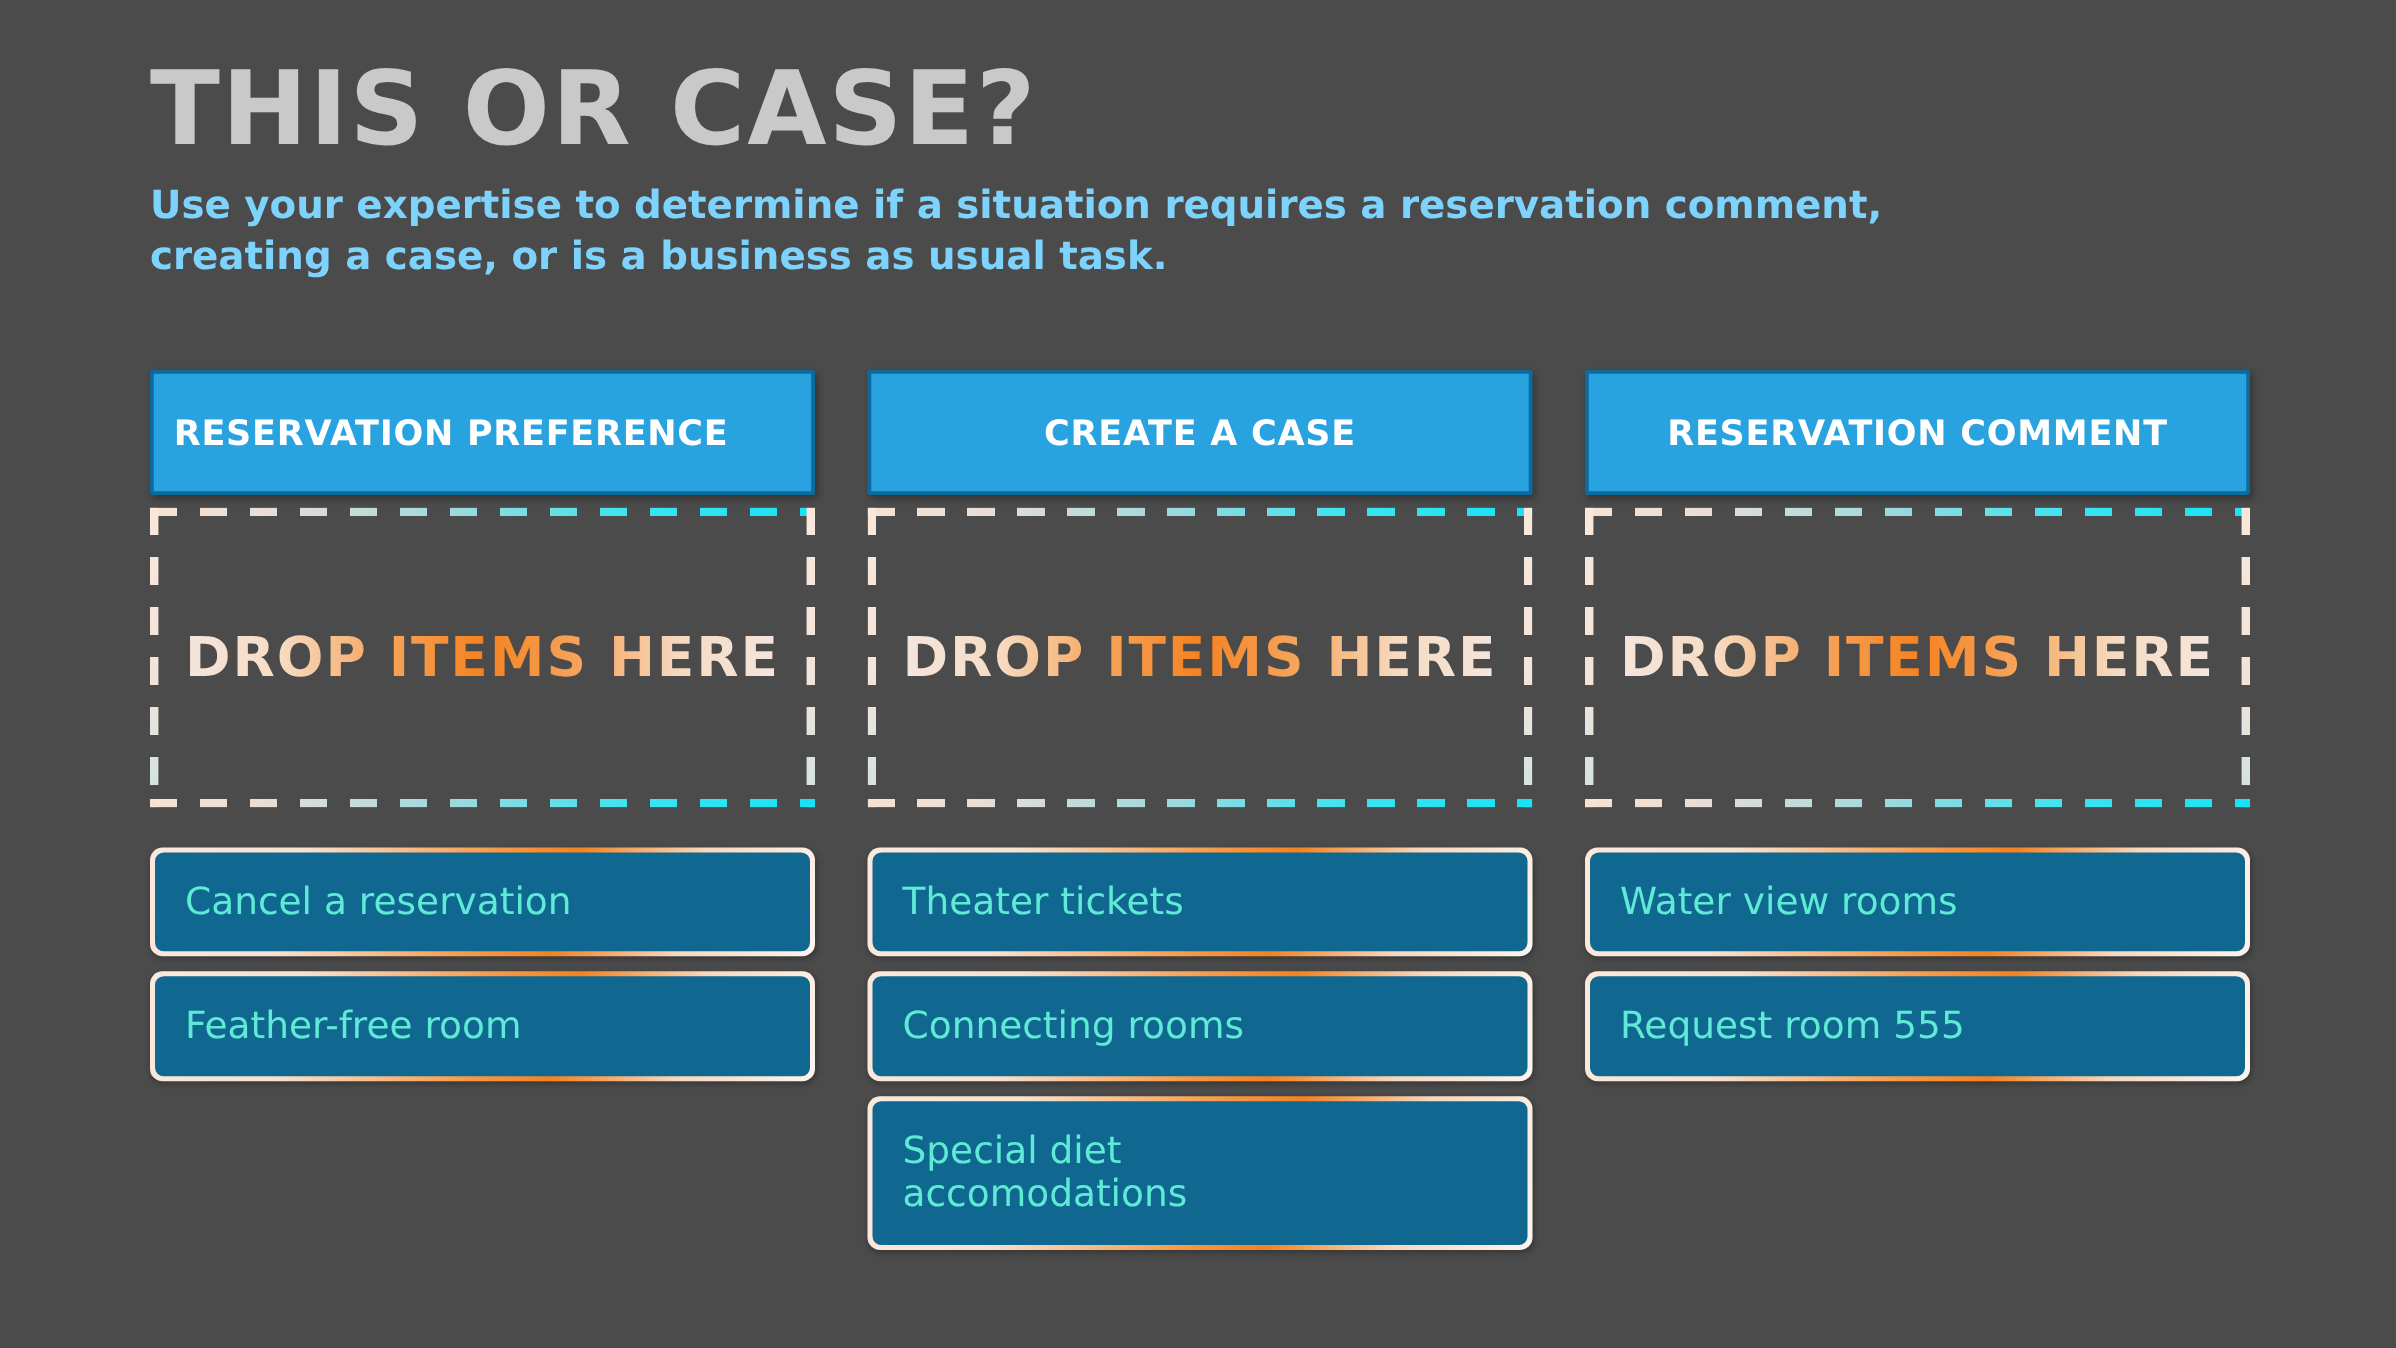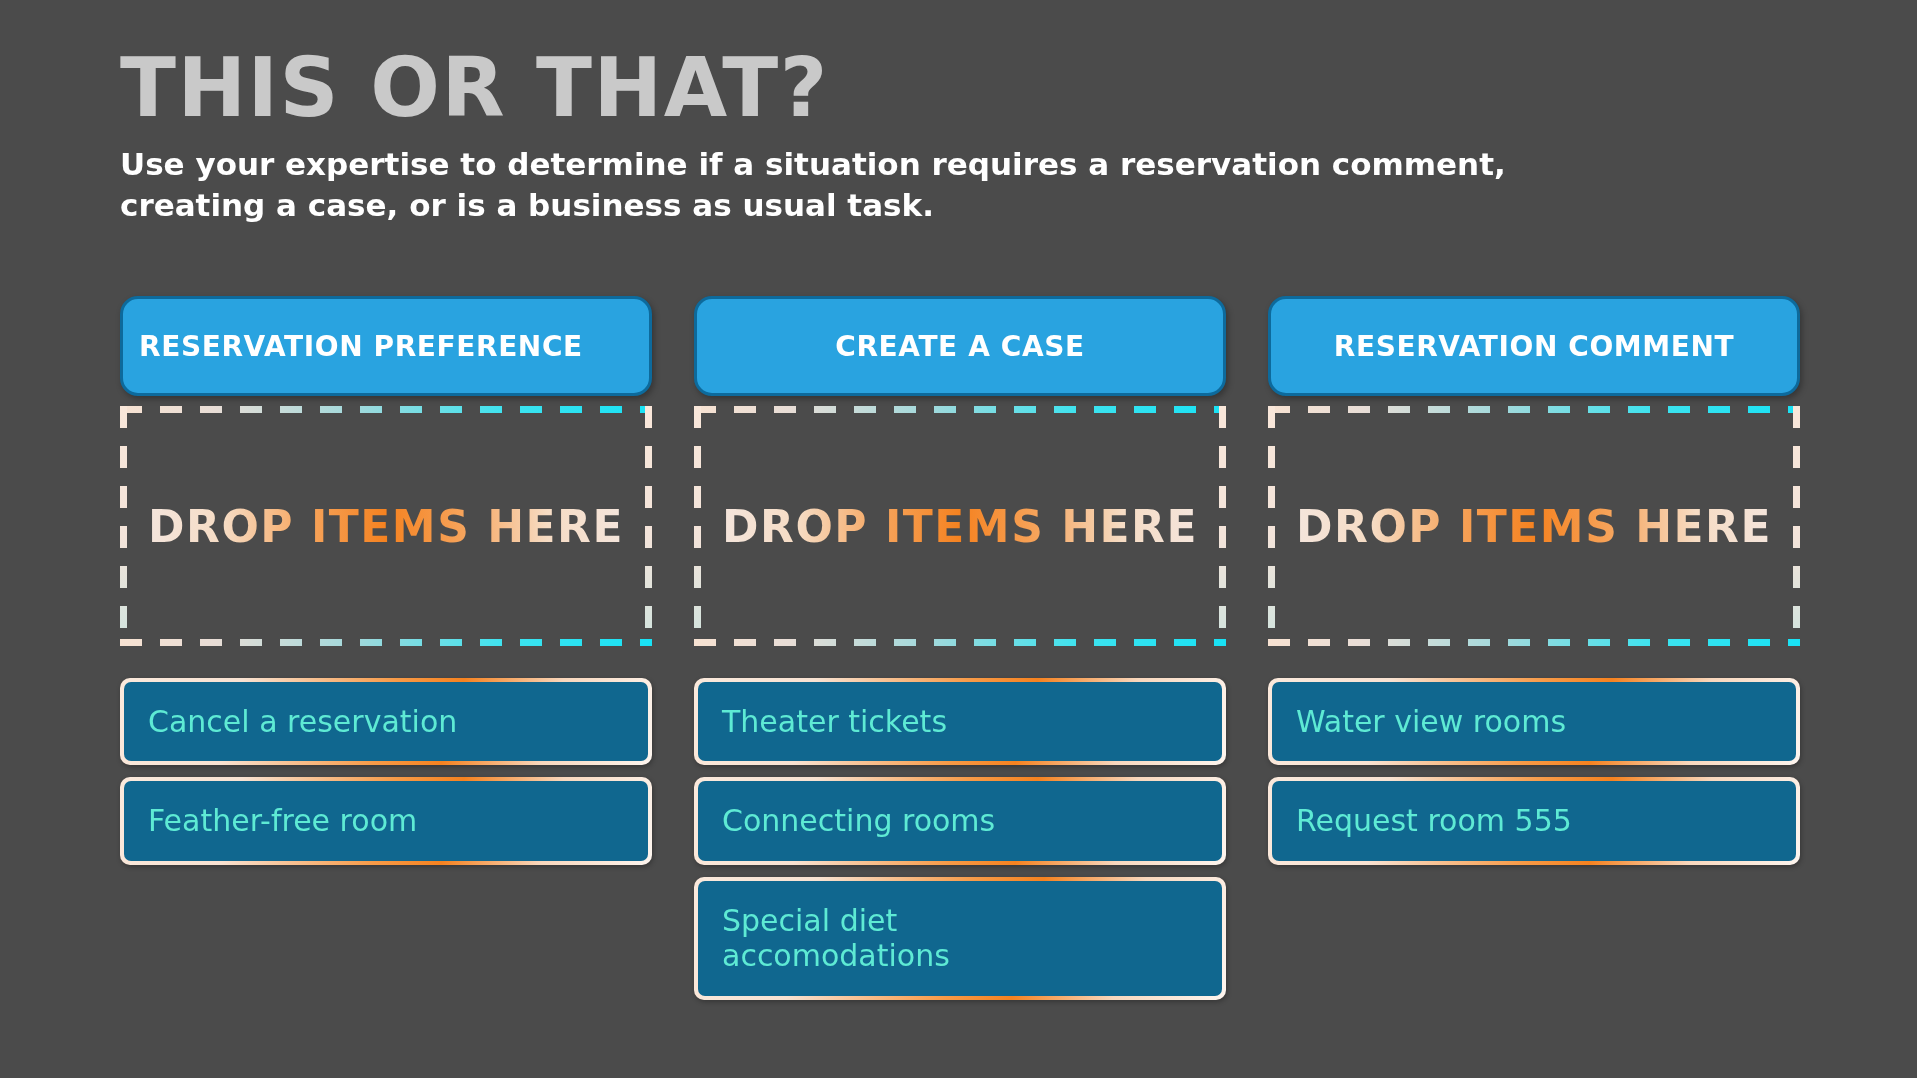--- a/index.html
+++ b/index.html
@@ -38,21 +38,21 @@
     font-weight: 700;
     letter-spacing: 1.5px;
     color: #c9c9c9;
   }
   .slide-subtitle {
     margin: 16px 0 0 0;
     font-family: "DejaVu Sans", sans-serif;
     font-size: 31px;
     line-height: 1.32;
     font-weight: 700;
-    color: #ffffff;
+    color: #7dd3fc;
     max-width: 1500px;
   }
 
   
   .columns {
     position: absolute;
     left: 120px;
     top: 296px;
     width: 1680px;
     display: flex;
@@ -63,21 +63,21 @@
     flex: 1 1 0;
     min-width: 0;
     display: flex;
     flex-direction: column;
   }
 
   
   .cat-header {
     position: relative;
     height: 100px;
-    border-radius: 18px;
+    border-radius: 2px;
     background: #29a3e0;
     border: 3px solid #0d6a9c;
     box-sizing: border-box;
     display: flex;
     align-items: center;
     color: #ffffff;
     font-family: "DejaVu Sans", sans-serif;
     font-weight: 700;
     font-size: 28px;
     letter-spacing: 0.6px;
@@ -181,21 +181,21 @@
     align-items: flex-end;
   }
   .card-text { display: block; white-space: pre-line; }
 </style>
 </head>
 <body>
 
 <div id="slide">
 
   <div class="header-block">
-    <h1 class="slide-title">THIS OR THAT?</h1>
+    <h1 class="slide-title">THIS OR CASE?</h1>
     <p class="slide-subtitle">Use your expertise to determine if a situation requires a  reservation comment, creating a case, or is a business as usual task.</p>
   </div>
 
   <div class="columns">
 
     <div class="column">
       <div class="cat-header align-left">
         <span>RESERVATION PREFERENCE</span>
       </div>
 

